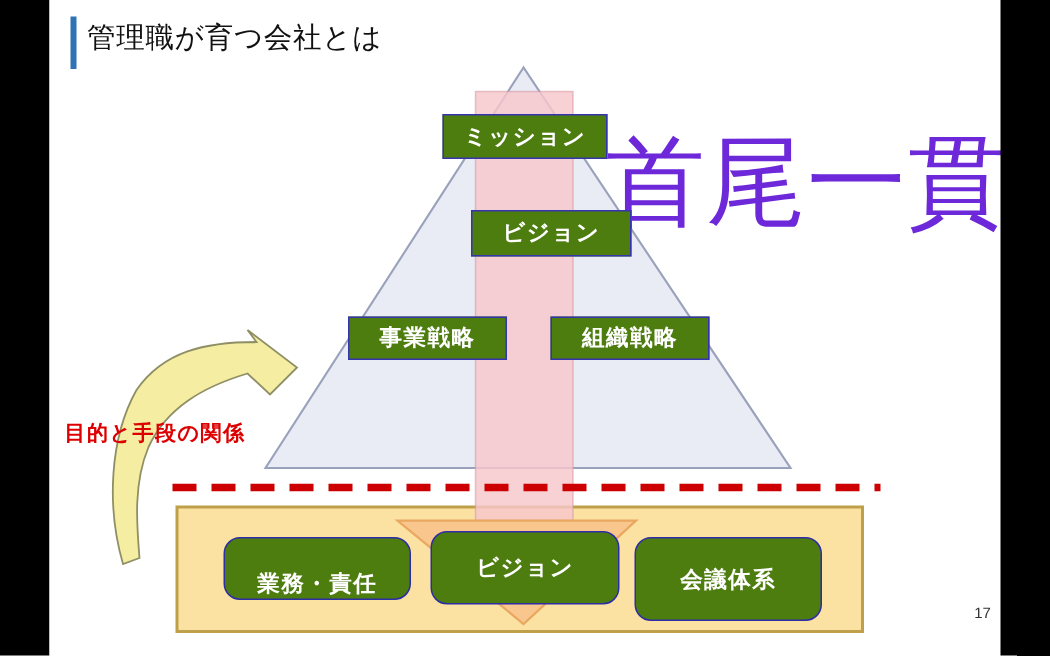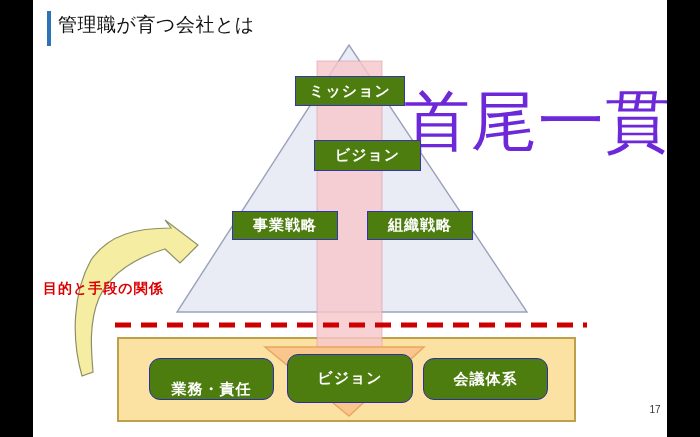--- a/index.html
+++ b/index.html
@@ -29,21 +29,21 @@
   .box-midterm{left:196px;top:262px;width:244px;height:31px;font-size:16px;}
 
   .headline{left:371px;top:88px;width:252px;font-size:66px;line-height:66px;
             font-weight:400;color:#6d28d9;letter-spacing:1px;white-space:nowrap;}
 
   .relation-label{left:10px;top:280px;font-size:14px;font-weight:bold;color:#dd0000;
                   letter-spacing:1px;white-space:nowrap;}
 
   .box-foundation1{left:116px;top:358px;width:125px;height:42px;align-items:flex-end;}
   .box-foundation2{left:254px;top:354px;width:126px;height:49px;}
-  .box-foundation3{left:390px;top:358px;width:125px;height:42px;}
+  .box-foundation3{left:390px;top:358px;width:125px;height:56px;}
 
   .page-number{left:612px;top:404px;width:20px;font-size:10px;color:#333;text-align:center;}
 </style>
 </head>
 <body>
 
 <div class="stage">
   <div class="letterbox left"></div>
 
   <div class="slide">

